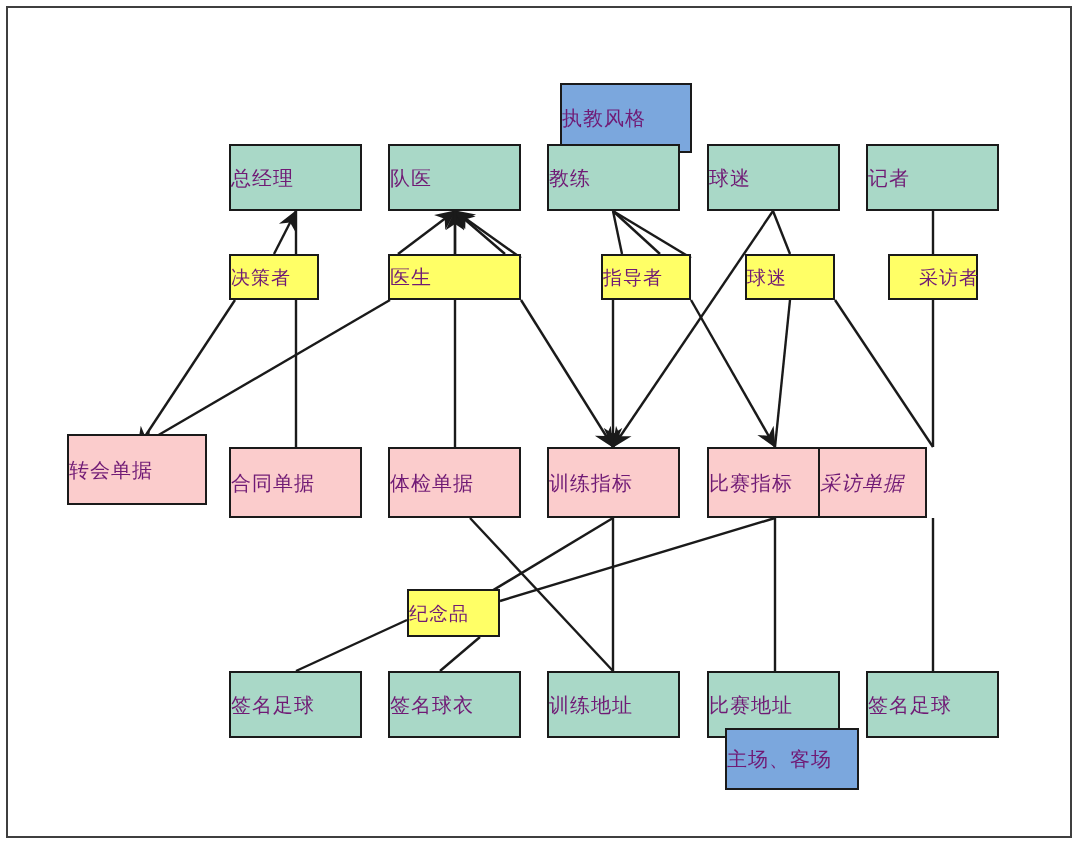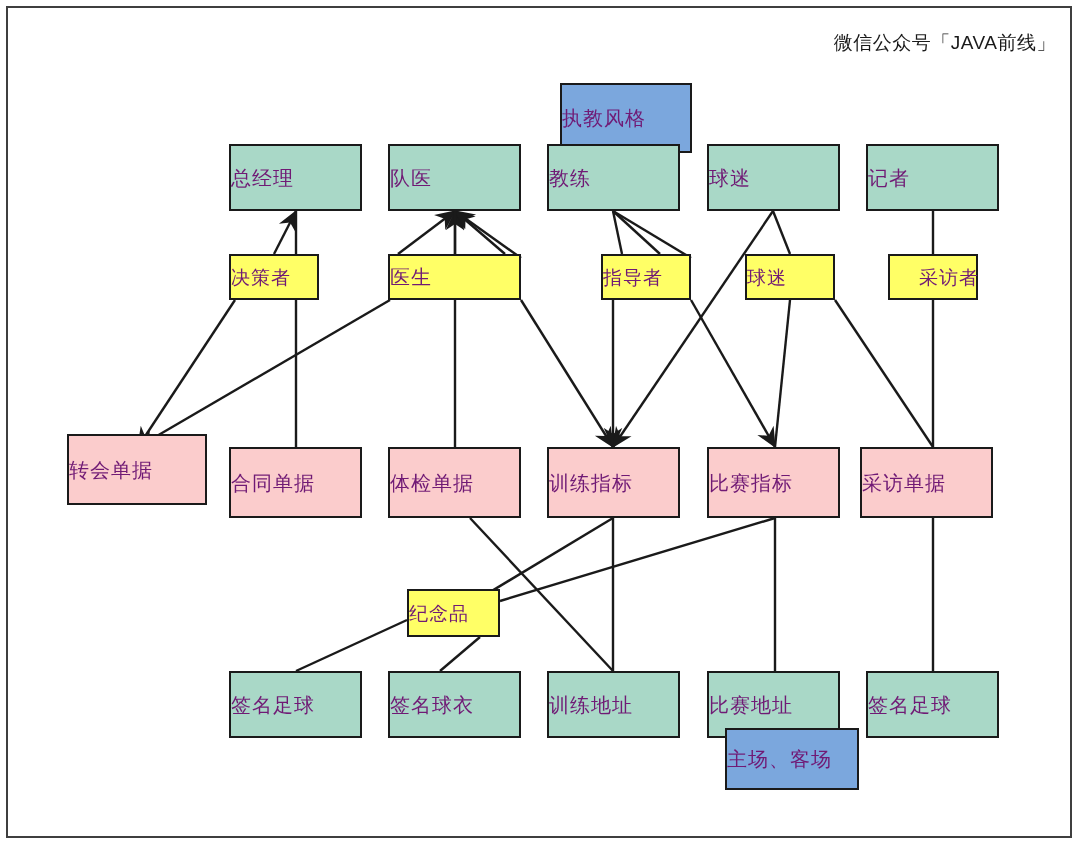--- a/index.html
+++ b/index.html
@@ -101,21 +101,20 @@
         <line x1="407" y1="620" x2="296" y2="671"></line>
         <line x1="480" y1="637" x2="440" y2="671"></line>
         <line x1="470" y1="518" x2="613" y2="671"></line>
         <line x1="613" y1="518" x2="613" y2="671"></line>
         <line x1="613" y1="518" x2="427" y2="630"></line>
         <line x1="775" y1="518" x2="775" y2="671"></line>
         <line x1="933" y1="518" x2="933" y2="671"></line>
       </g>
   </svg>
 
-  <div id="header-label">微信公众号「JAVA前线」</div>
 
   <div id="node-layer">
       <div class="node blue" style="left: 560px; top: 83px; width: 132px; height: 70px;">
         <span>执教风格</span>
       </div>
       <div class="node green" style="left: 229px; top: 144px; width: 133px; height: 67px;">
         <span>总经理</span>
       </div>
       <div class="node green" style="left: 388px; top: 144px; width: 133px; height: 67px;">
         <span>队医</span>
@@ -152,21 +151,21 @@
       </div>
       <div class="node pink" style="left: 388px; top: 447px; width: 133px; height: 71px;">
         <span>体检单据</span>
       </div>
       <div class="node pink" style="left: 547px; top: 447px; width: 133px; height: 71px;">
         <span>训练指标</span>
       </div>
       <div class="node pink" style="left: 707px; top: 447px; width: 133px; height: 71px;">
         <span>比赛指标</span>
       </div>
-      <div class="node pink" style="left: 860px; top: 447px; width: 133px; height: 71px;">
+      <div class="node pink" style="left: 818px; top: 447px; width: 109px; height: 71px; font-style: italic;">
         <span>采访单据</span>
       </div>
       <div class="node yellow small" style="left: 407px; top: 589px; width: 93px; height: 48px;">
         <span>纪念品</span>
       </div>
       <div class="node green" style="left: 229px; top: 671px; width: 133px; height: 67px; font-family: Liberation Serif, serif;">
         <span>签名足球</span>
       </div>
       <div class="node green" style="left: 388px; top: 671px; width: 133px; height: 67px;">
         <span>签名球衣</span>

